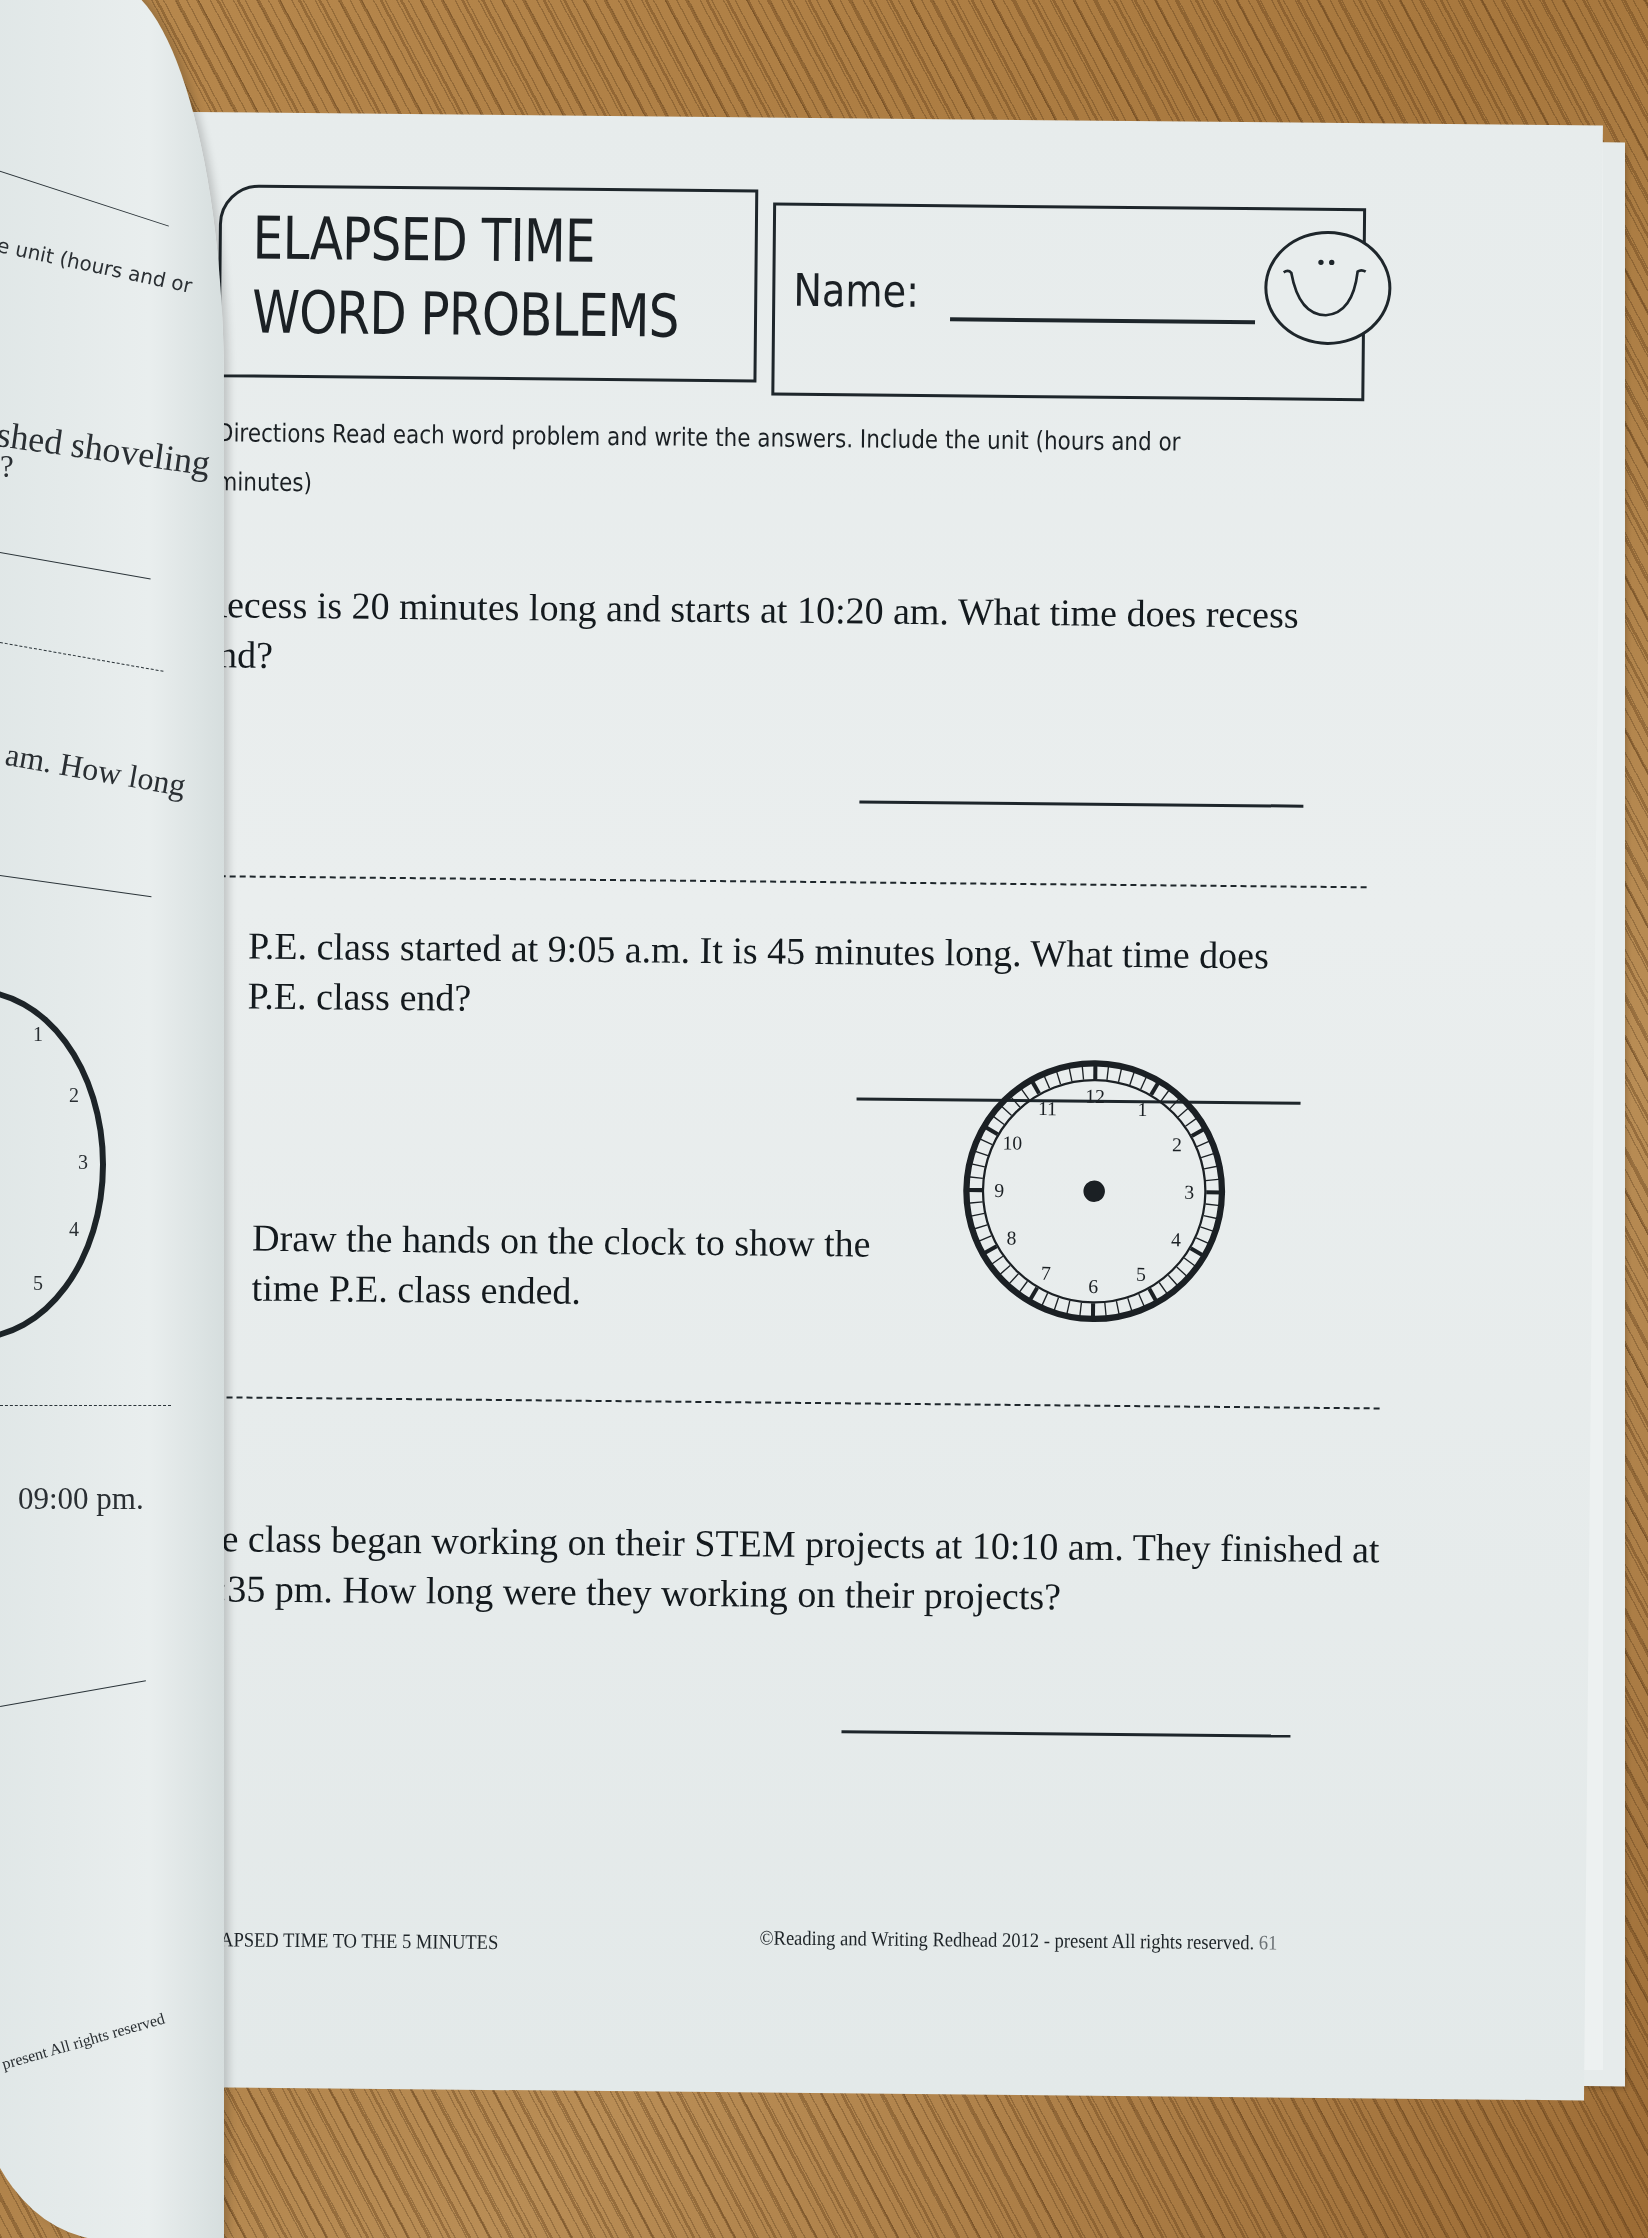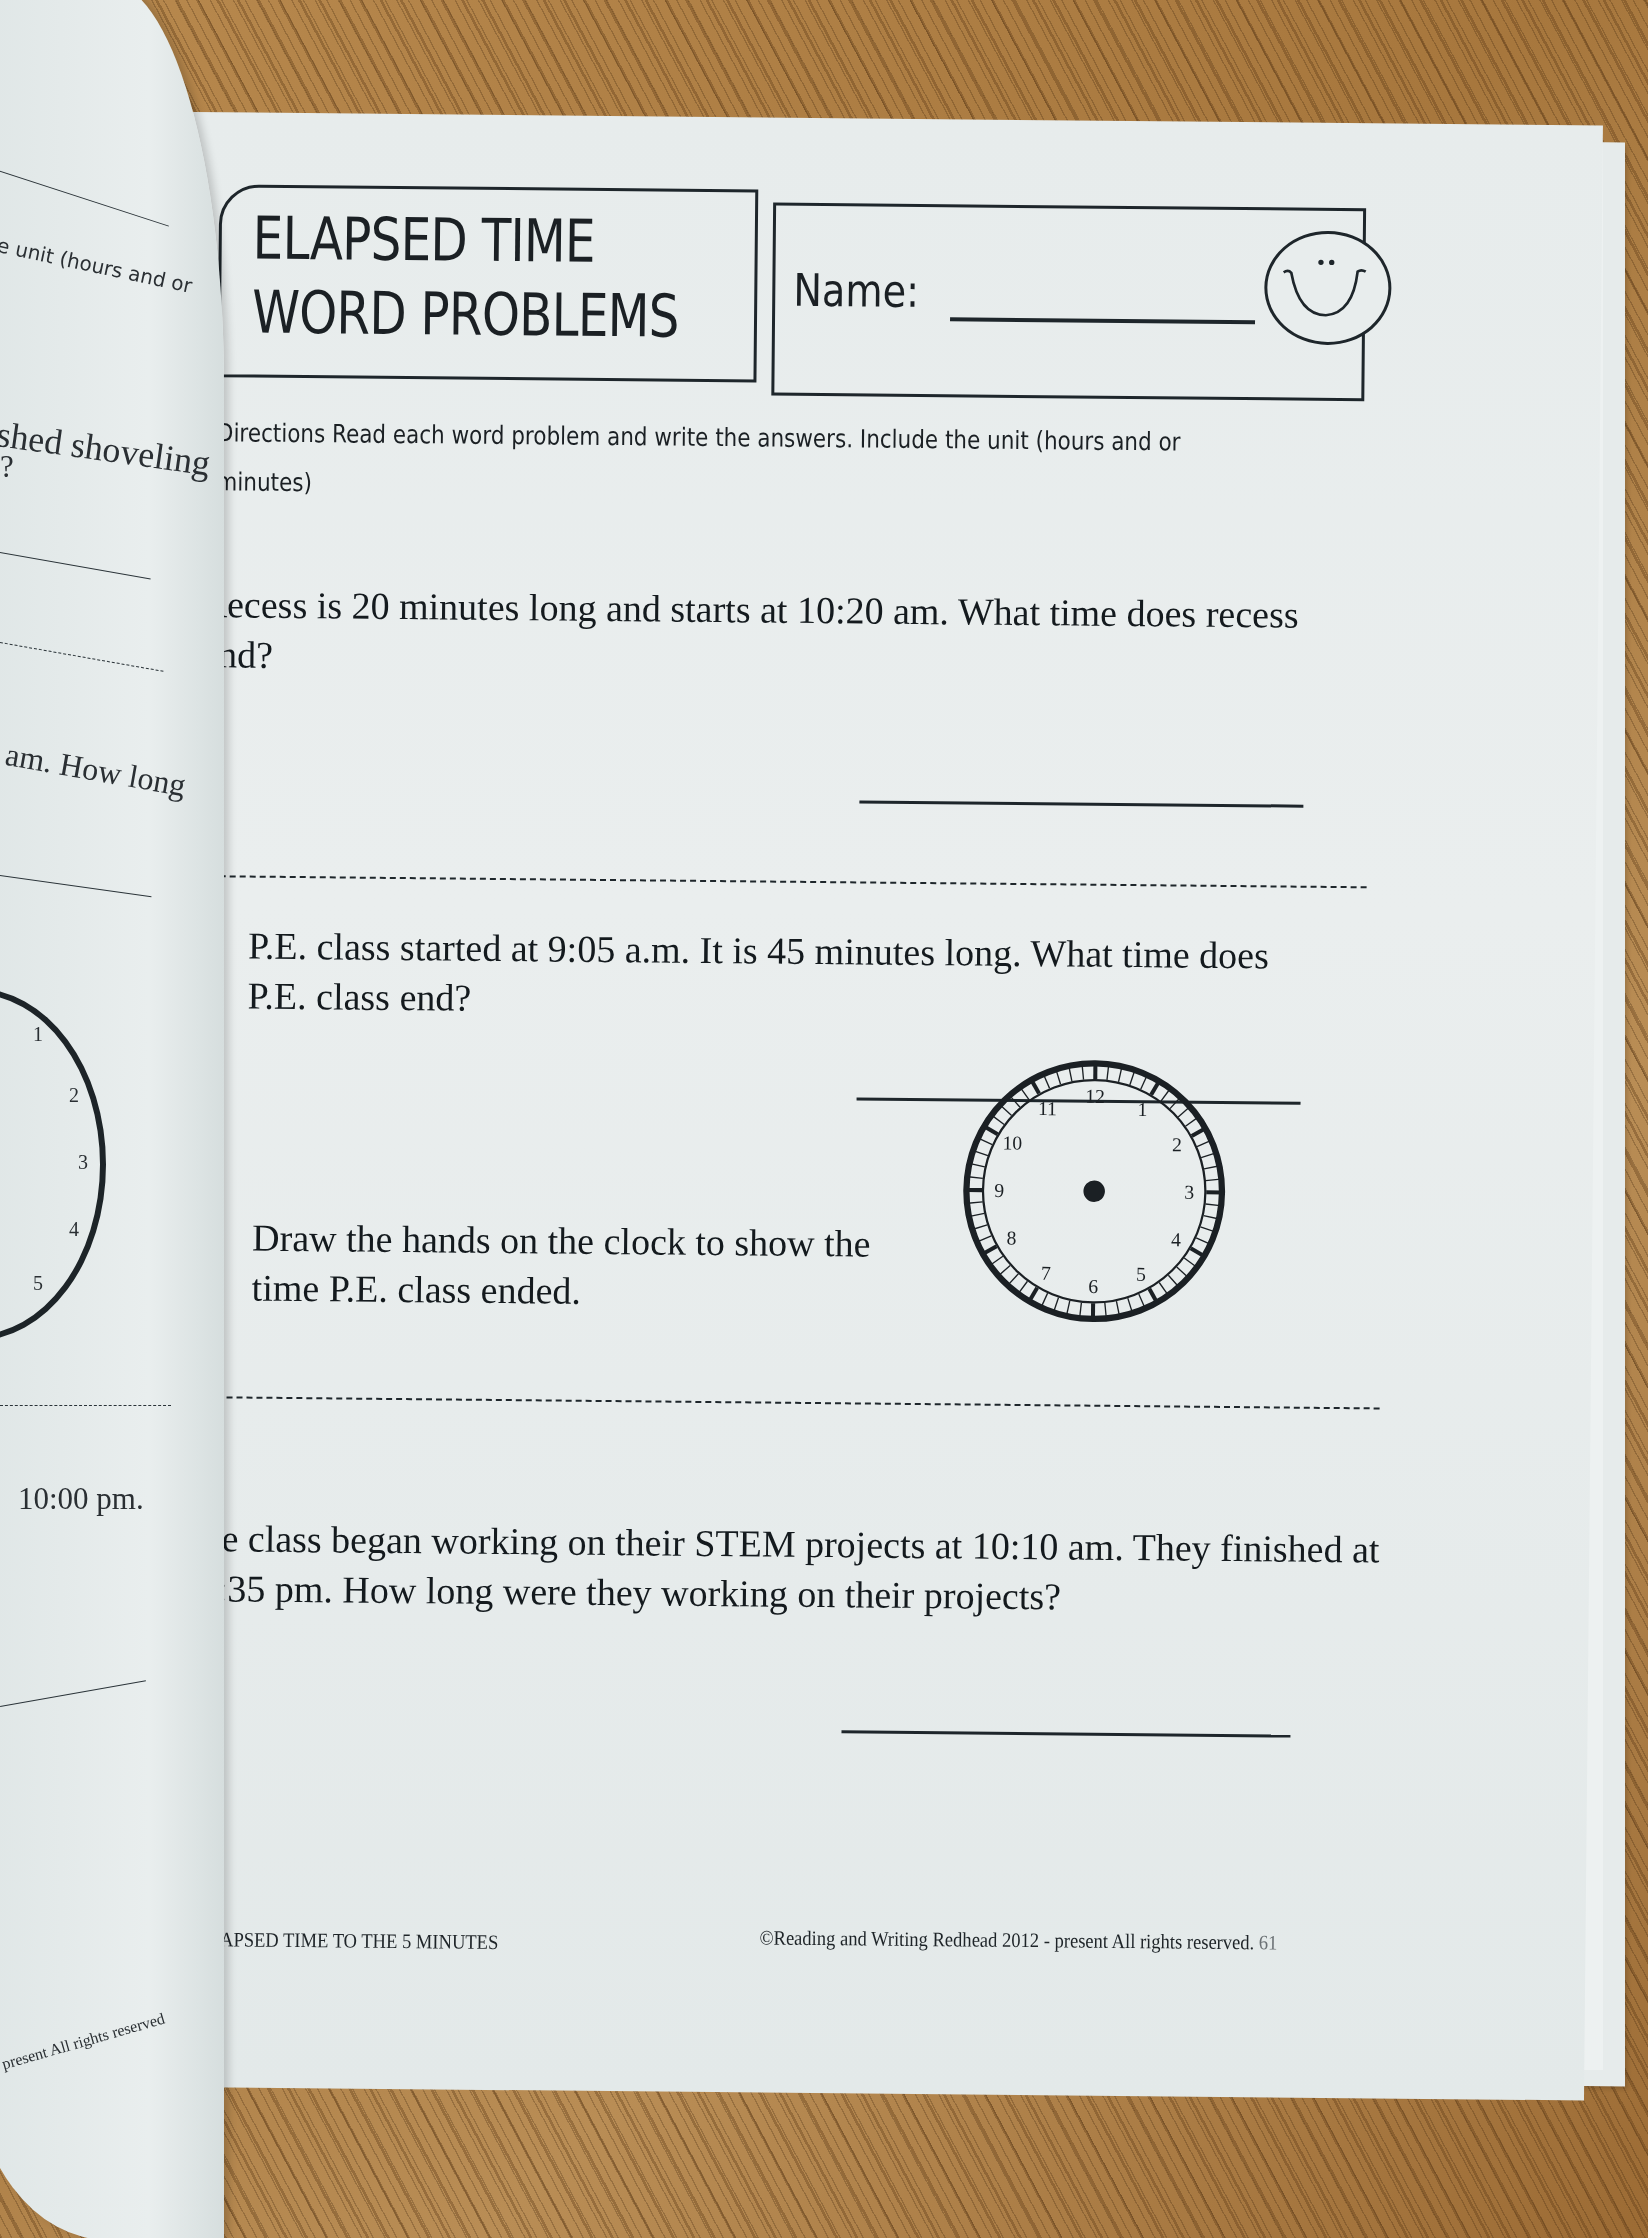--- a/index.html
+++ b/index.html
@@ -240,17 +240,17 @@
   <div class="lp-line" style="left:27px; top:893px; width:153px; transform:rotate(8deg); transform-origin:0 0;"></div>
   <div class="left-clock">
 
     <span class="n" style="left:184px; top:29px;">1</span>
     <span class="n" style="left:220px; top:90px;">2</span>
     <span class="n" style="left:229px; top:157px;">3</span>
     <span class="n" style="left:220px; top:224px;">4</span>
     <span class="n" style="left:184px; top:278px;">5</span>
   </div>
   <div class="lp-dash" style="left:27px; top:1423px; width:171px;"></div>
-  <div class="lp-text" style="left:45px; top:1499px; font-size:31px;">10:00 pm.</div>
+  <div class="lp-text" style="left:45px; top:1499px; font-size:31px;">09:00 pm.</div>
   <div class="lp-line" style="left:27px; top:1724px; width:148px; transform:rotate(-10deg); transform-origin:0 0;"></div>
   <div class="lp-text" style="left:27px; top:2074px; font-size:16px; transform:rotate(-16deg); transform-origin:0 0;">present   All rights reserved</div>
 </div>
 
 
 </body></html>

